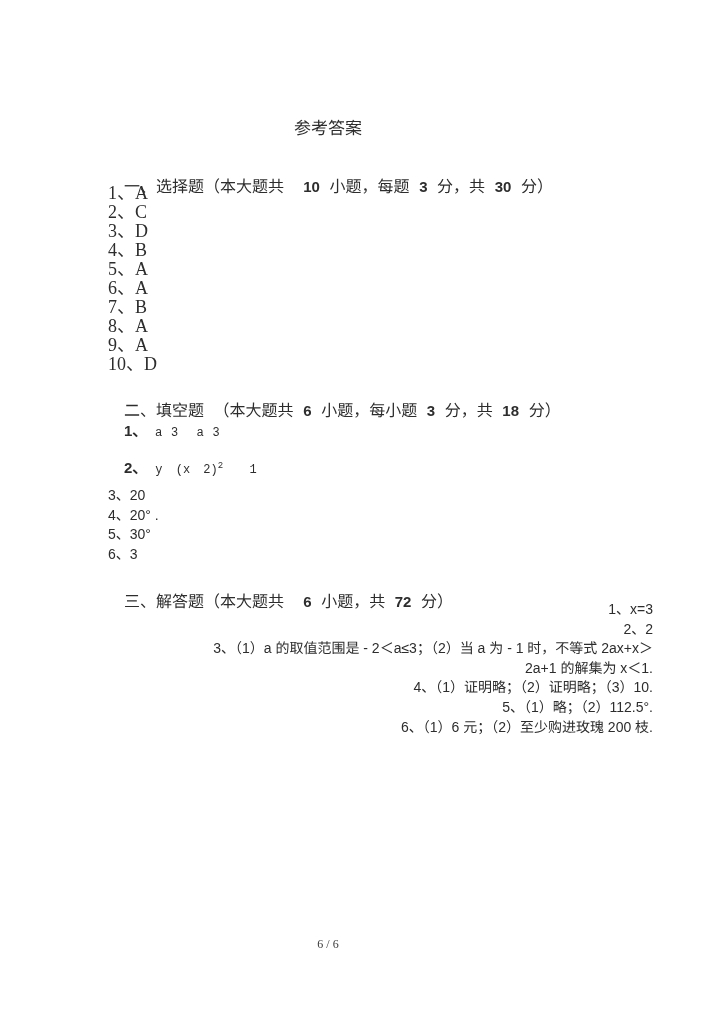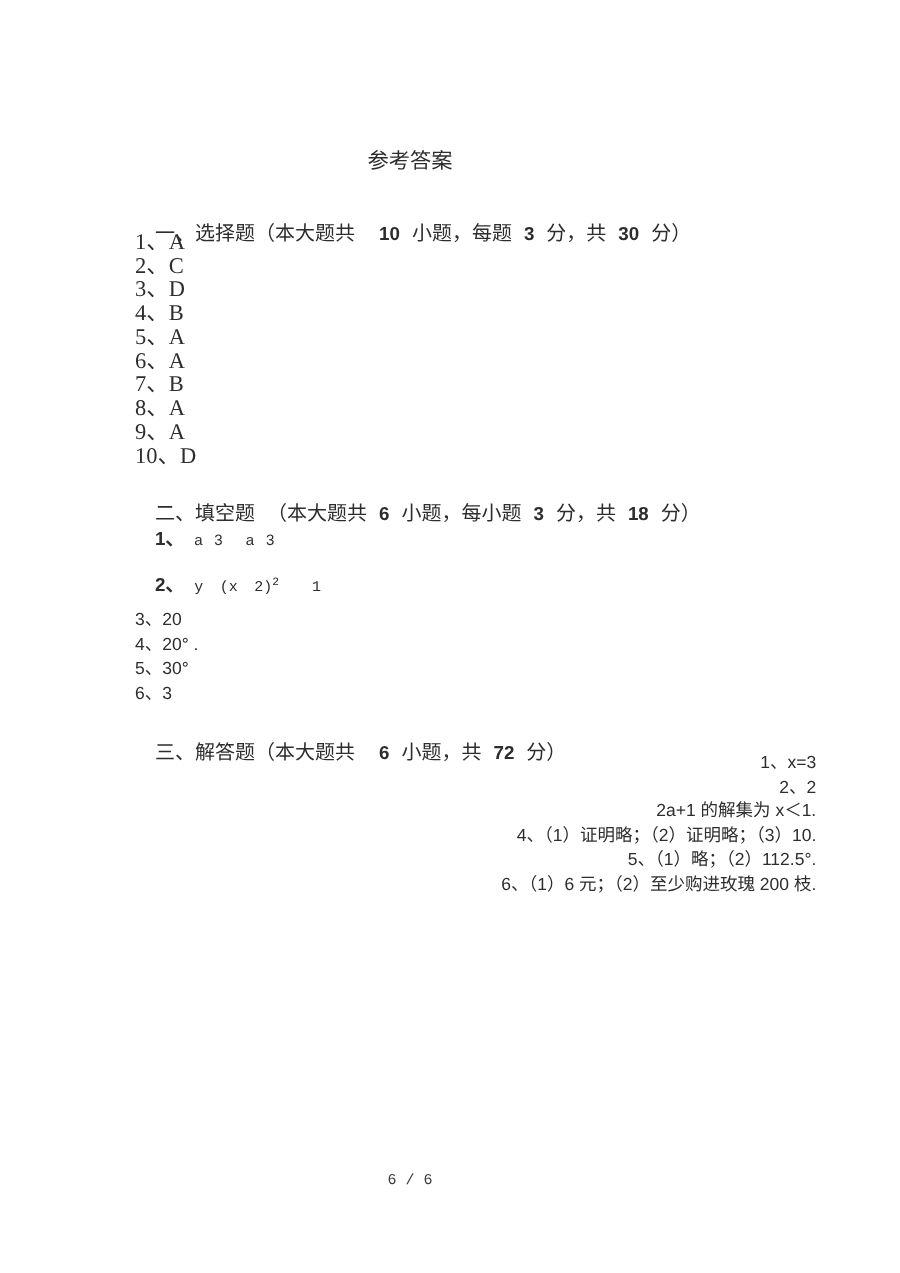--- a/index.html
+++ b/index.html
@@ -74,21 +74,21 @@
     text-align: right;
   }
 
   .footer {
     position: absolute;
     top: 937px;
     left: 0;
     width: 100%;
     text-align: center;
     font-size: 12px;
-    font-family: Liberation Mono, monospace;
+    font-family: Liberation Serif, serif;
     color: #3a3a3a;
   }
 </style>
 </head>
 <body>
 
 <div class="page">
 
   <div class="title" data-bind="page.title">参考答案</div>
 
@@ -128,20 +128,21 @@
     <div class="s2-line" data-bind="section2.items.i6">6、3</div>
   </div>
 
   <div class="sec-heading" style="top:570px;">
     <span data-bind="section3.heading.pre">三、解答题（本大题共  </span><span class="num" data-bind="section3.heading.n1">6</span><span data-bind="section3.heading.m1"> 小题，共 </span><span class="num" data-bind="section3.heading.n2">72</span><span data-bind="section3.heading.suf"> 分）</span>
   </div>
 
   <div class="s3-lines">
     <div class="s3-line" data-bind="section3.lines.0">1、x=3</div>
     <div class="s3-line" data-bind="section3.lines.1">2、2</div>
+    <div class="s3-line" data-bind="section3.lines.2">3、（1）a 的取值范围是 - 2＜a≤3；（2）当 a 为 - 1 时，不等式 2ax+x＞</div>
     <div class="s3-line" data-bind="section3.lines.3">2a+1 的解集为 x＜1.</div>
     <div class="s3-line" data-bind="section3.lines.4">4、（1）证明略；（2）证明略；（3）10.</div>
     <div class="s3-line" data-bind="section3.lines.5">5、（1）略；（2）112.5°.</div>
     <div class="s3-line" data-bind="section3.lines.6">6、（1）6 元；（2）至少购进玫瑰 200 枝.</div>
   </div>
 
   <div class="footer" data-bind="page.footer">6 / 6</div>
 
 </div>
 

